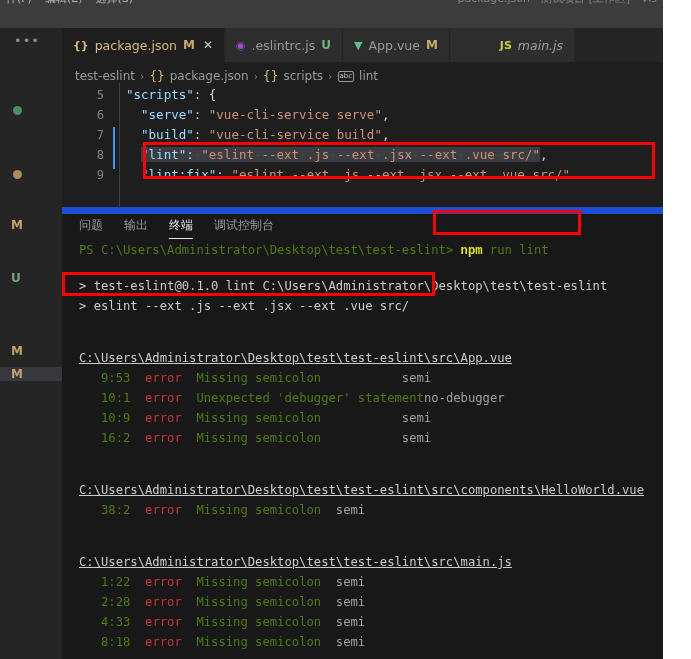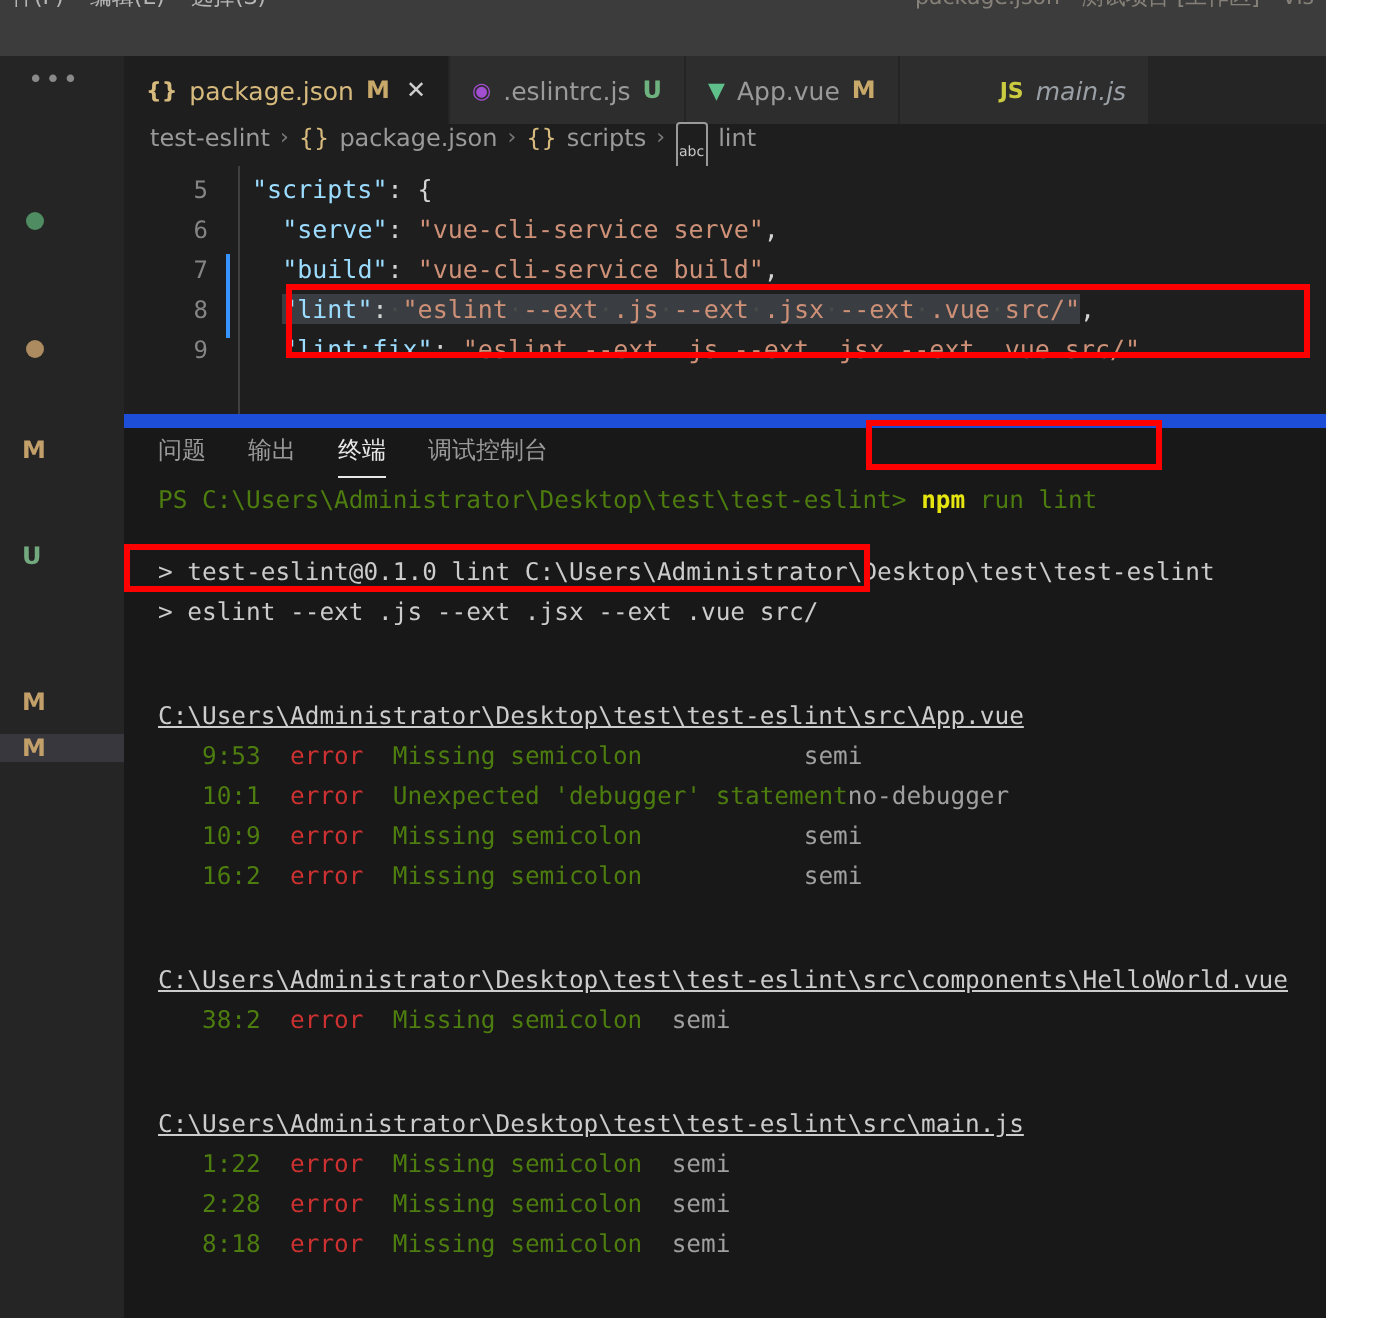--- a/index.html
+++ b/index.html
@@ -104,33 +104,33 @@
   .ico-js { color: #cbcb41; font-size: 10.5px; font-weight: bold; padding-left: 39px; }
   .mod-m { color: #c9a96a; }
   .mod-u { color: #6eb37f; }
   .tab.italic .tlabel { font-style: italic; color: #9aa0a6; }
   .tabfill { flex: 1; background: #252526; }
 
   
   .breadcrumbs {
     position: absolute; left: 0; top: 34px; right: 0; height: 21px;
     background: #1e1e1e;
-    display: flex; align-items: flex-start;
+    display: flex; align-items: flex-end;
     padding-left: 13px;
     font-size: 12px;
     color: #9a9a9a;
     gap: 5px;
     white-space: nowrap;
   }
   .bc-sep { color: #7a7a7a; font-size: 11px; }
   .bc-ico.json { color: #d7ba7d; }
   .bc-ico.box {
     display: inline-block;
     border: 1px solid #9a9a9a; border-radius: 2px;
-    font-size: 7px; line-height: 9px; padding: 10px 1px;
+    font-size: 7px; line-height: 9px; padding: 0 1px;
     color: #c7c7c7; position: relative; top: -1px;
   }
 
   
   .code {
     position: absolute; left: 0; top: 55px; right: 0; height: 124px;
     background: #1e1e1e;
     overflow: hidden;
     font-family: "DejaVu Sans Mono", monospace;
     font-size: 12.5px;
@@ -179,21 +179,21 @@
   .term {
     position: absolute; left: 0; top: 26px; right: 0; bottom: 0;
     padding-left: 17px;
     font-family: "DejaVu Sans Mono", monospace;
     font-size: 12.2px;
     overflow: hidden;
   }
   .tline { height: 20px; line-height: 20px; white-space: pre; color: #cccccc; }
   .tline.blank { height: 16px; }
   .t-white { color: #4d7c0f; }
-  .t-yellow { color: #e5e510; font-weight: bold; }
+  .t-yellow { color: #e5e510; font-weight: bold; font-family: Liberation Mono, monospace; }
   .t-red { color: #cd3131; }
   .t-path { color: #cccccc; text-decoration: underline; }
   .t-dim { color: #a0a0a0; }
 
   
   .redbox {
     position: absolute;
     border: 3px solid #ff0000;
     box-sizing: border-box;
     pointer-events: none;
@@ -294,20 +294,21 @@
             <div class="tline"><span class="t-white">   16:2  </span><span class="t-red">error</span><span class="t-white">  Missing semicolon           </span><span class="t-dim">semi</span></div>
             <div class="tline blank"></div>
             <div class="tline blank"></div>
             <div class="tline"><span class="t-path">C:\Users\Administrator\Desktop\test\test-eslint\src\components\HelloWorld.vue</span></div>
             <div class="tline"><span class="t-white">   38:2  </span><span class="t-red">error</span><span class="t-white">  Missing semicolon  </span><span class="t-dim">semi</span></div>
             <div class="tline blank"></div>
             <div class="tline blank"></div>
             <div class="tline"><span class="t-path">C:\Users\Administrator\Desktop\test\test-eslint\src\main.js</span></div>
             <div class="tline"><span class="t-white">   1:22  </span><span class="t-red">error</span><span class="t-white">  Missing semicolon  </span><span class="t-dim">semi</span></div>
             <div class="tline"><span class="t-white">   2:28  </span><span class="t-red">error</span><span class="t-white">  Missing semicolon  </span><span class="t-dim">semi</span></div>
+            <div class="tline"><span class="t-white">   4:33  </span><span class="t-red">error</span><span class="t-white">  Missing semicolon  </span><span class="t-dim">semi</span></div>
             <div class="tline"><span class="t-white">   8:18  </span><span class="t-red">error</span><span class="t-white">  Missing semicolon  </span><span class="t-dim">semi</span></div>
           </div>
         <div class="tline blank"></div>
 
       </div>
     </div>
 
   </div>
 </div>
 

